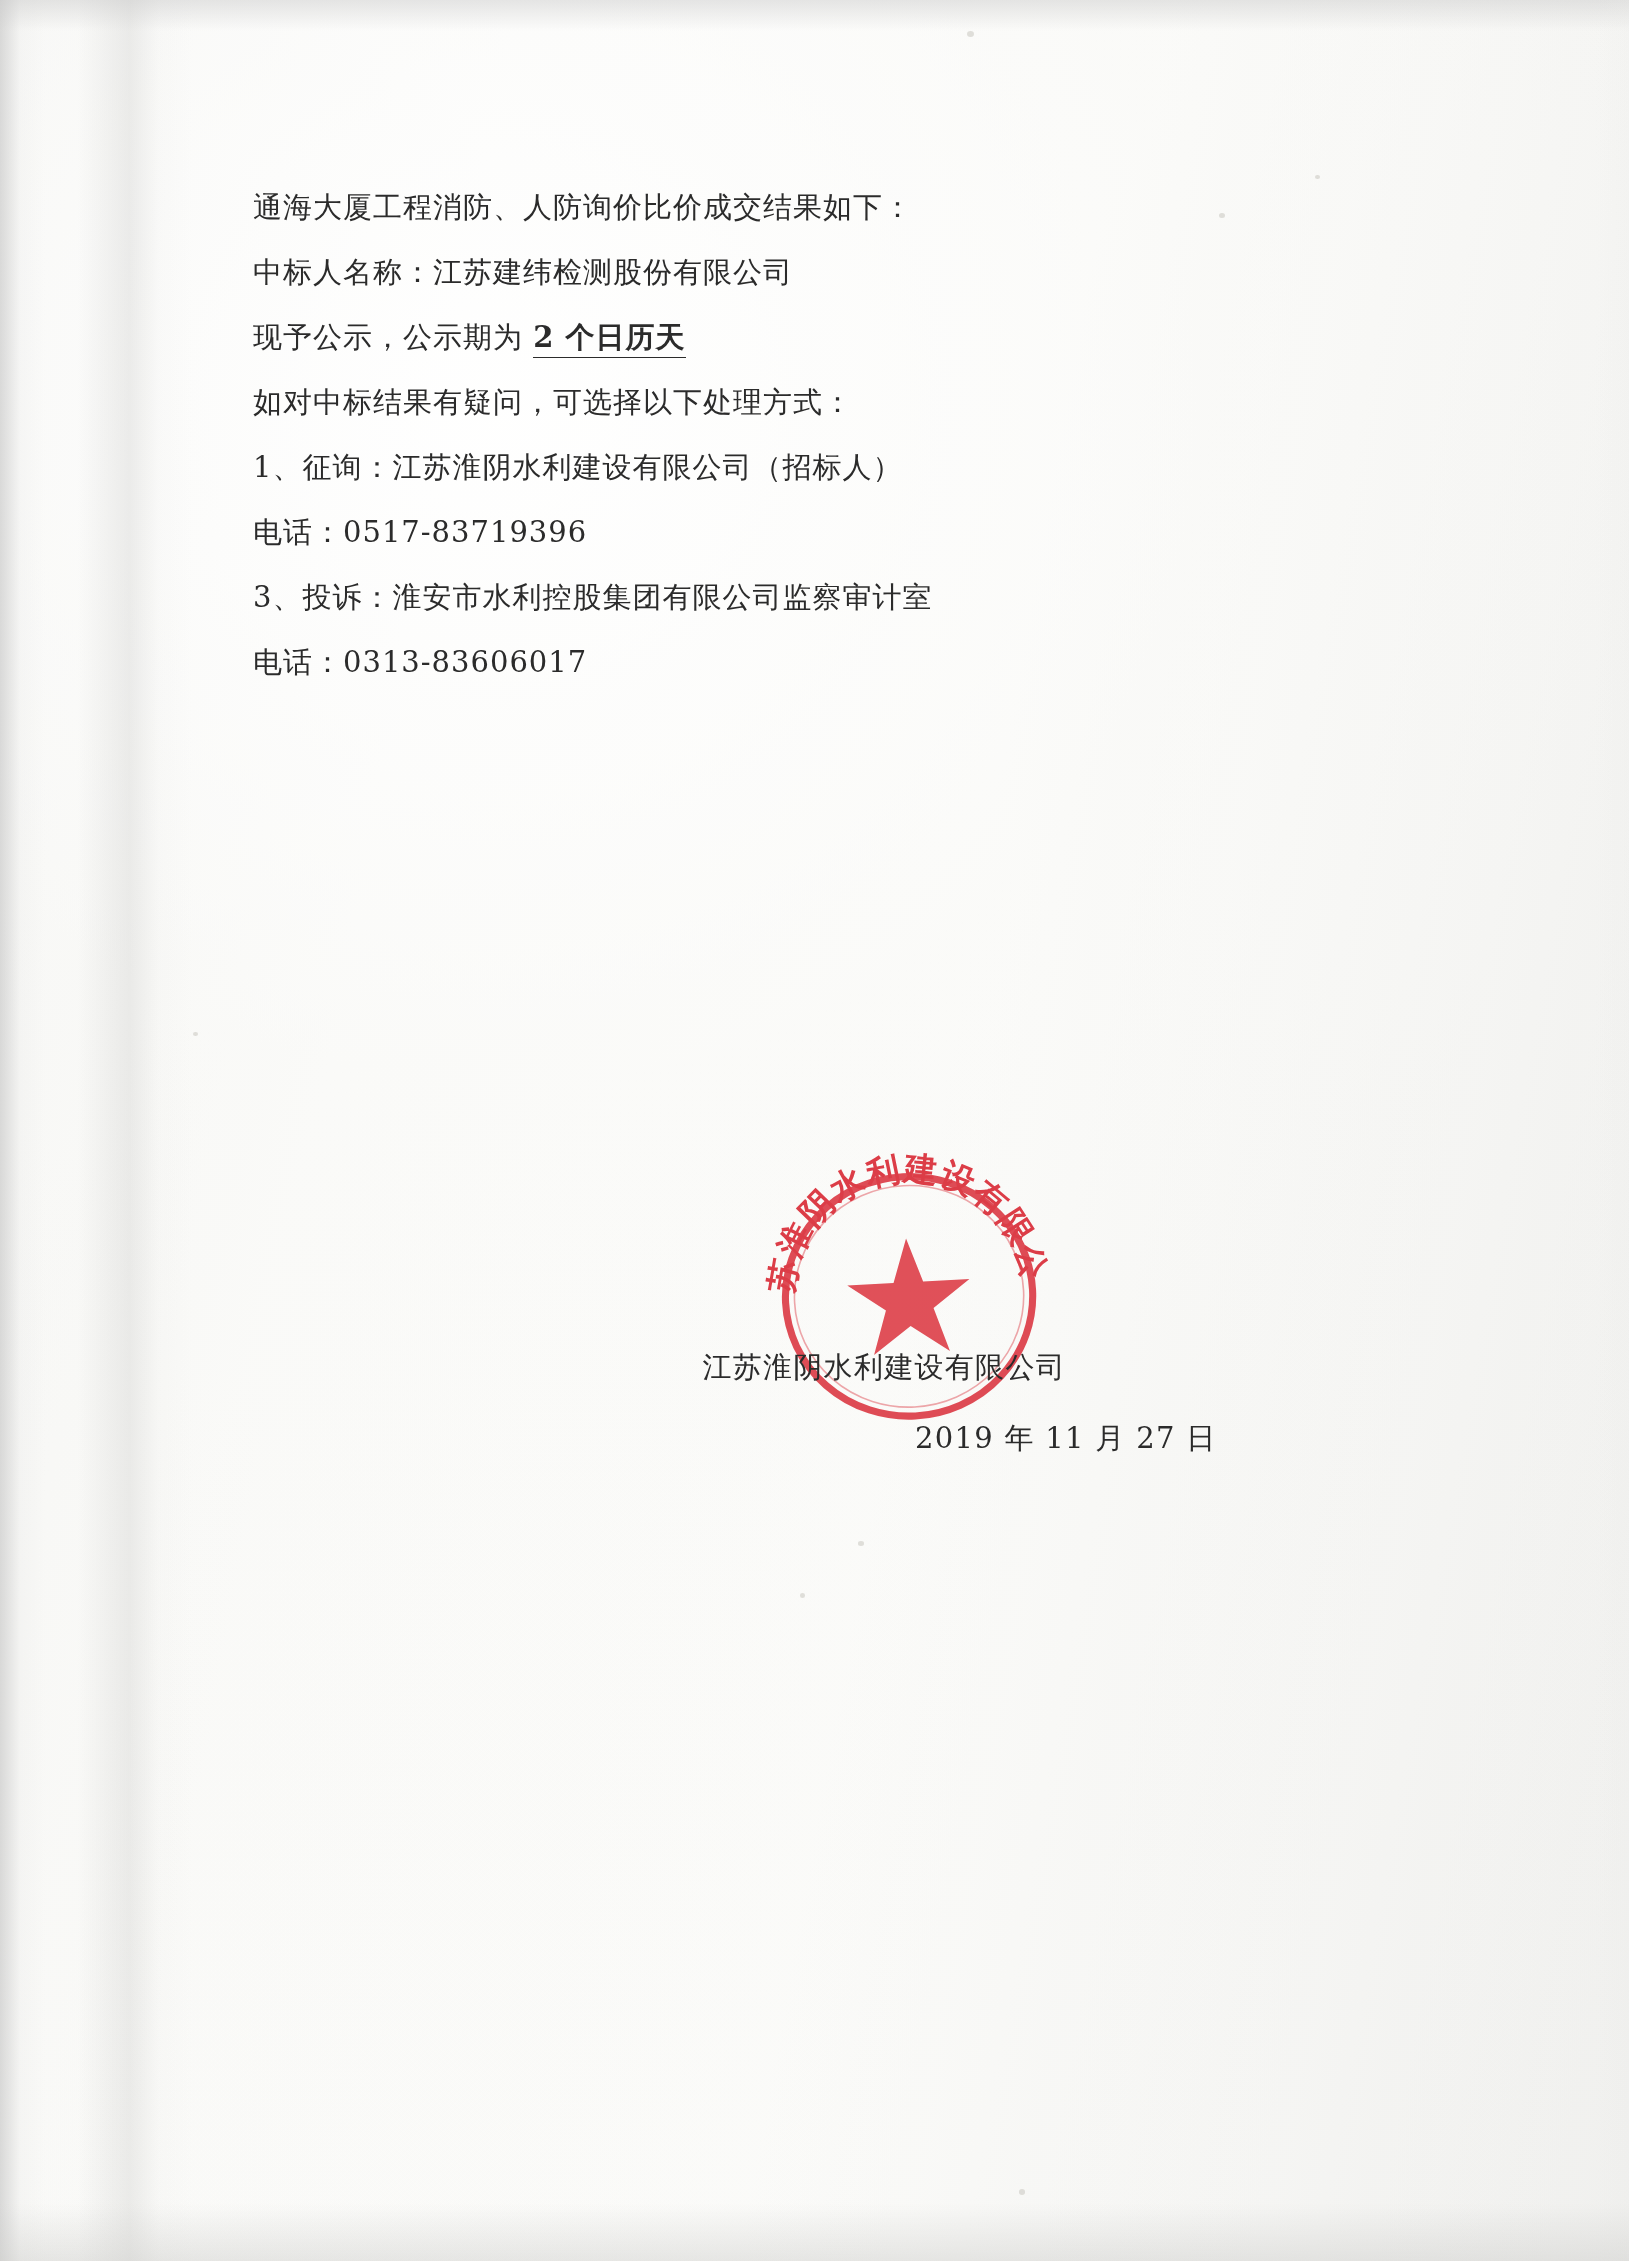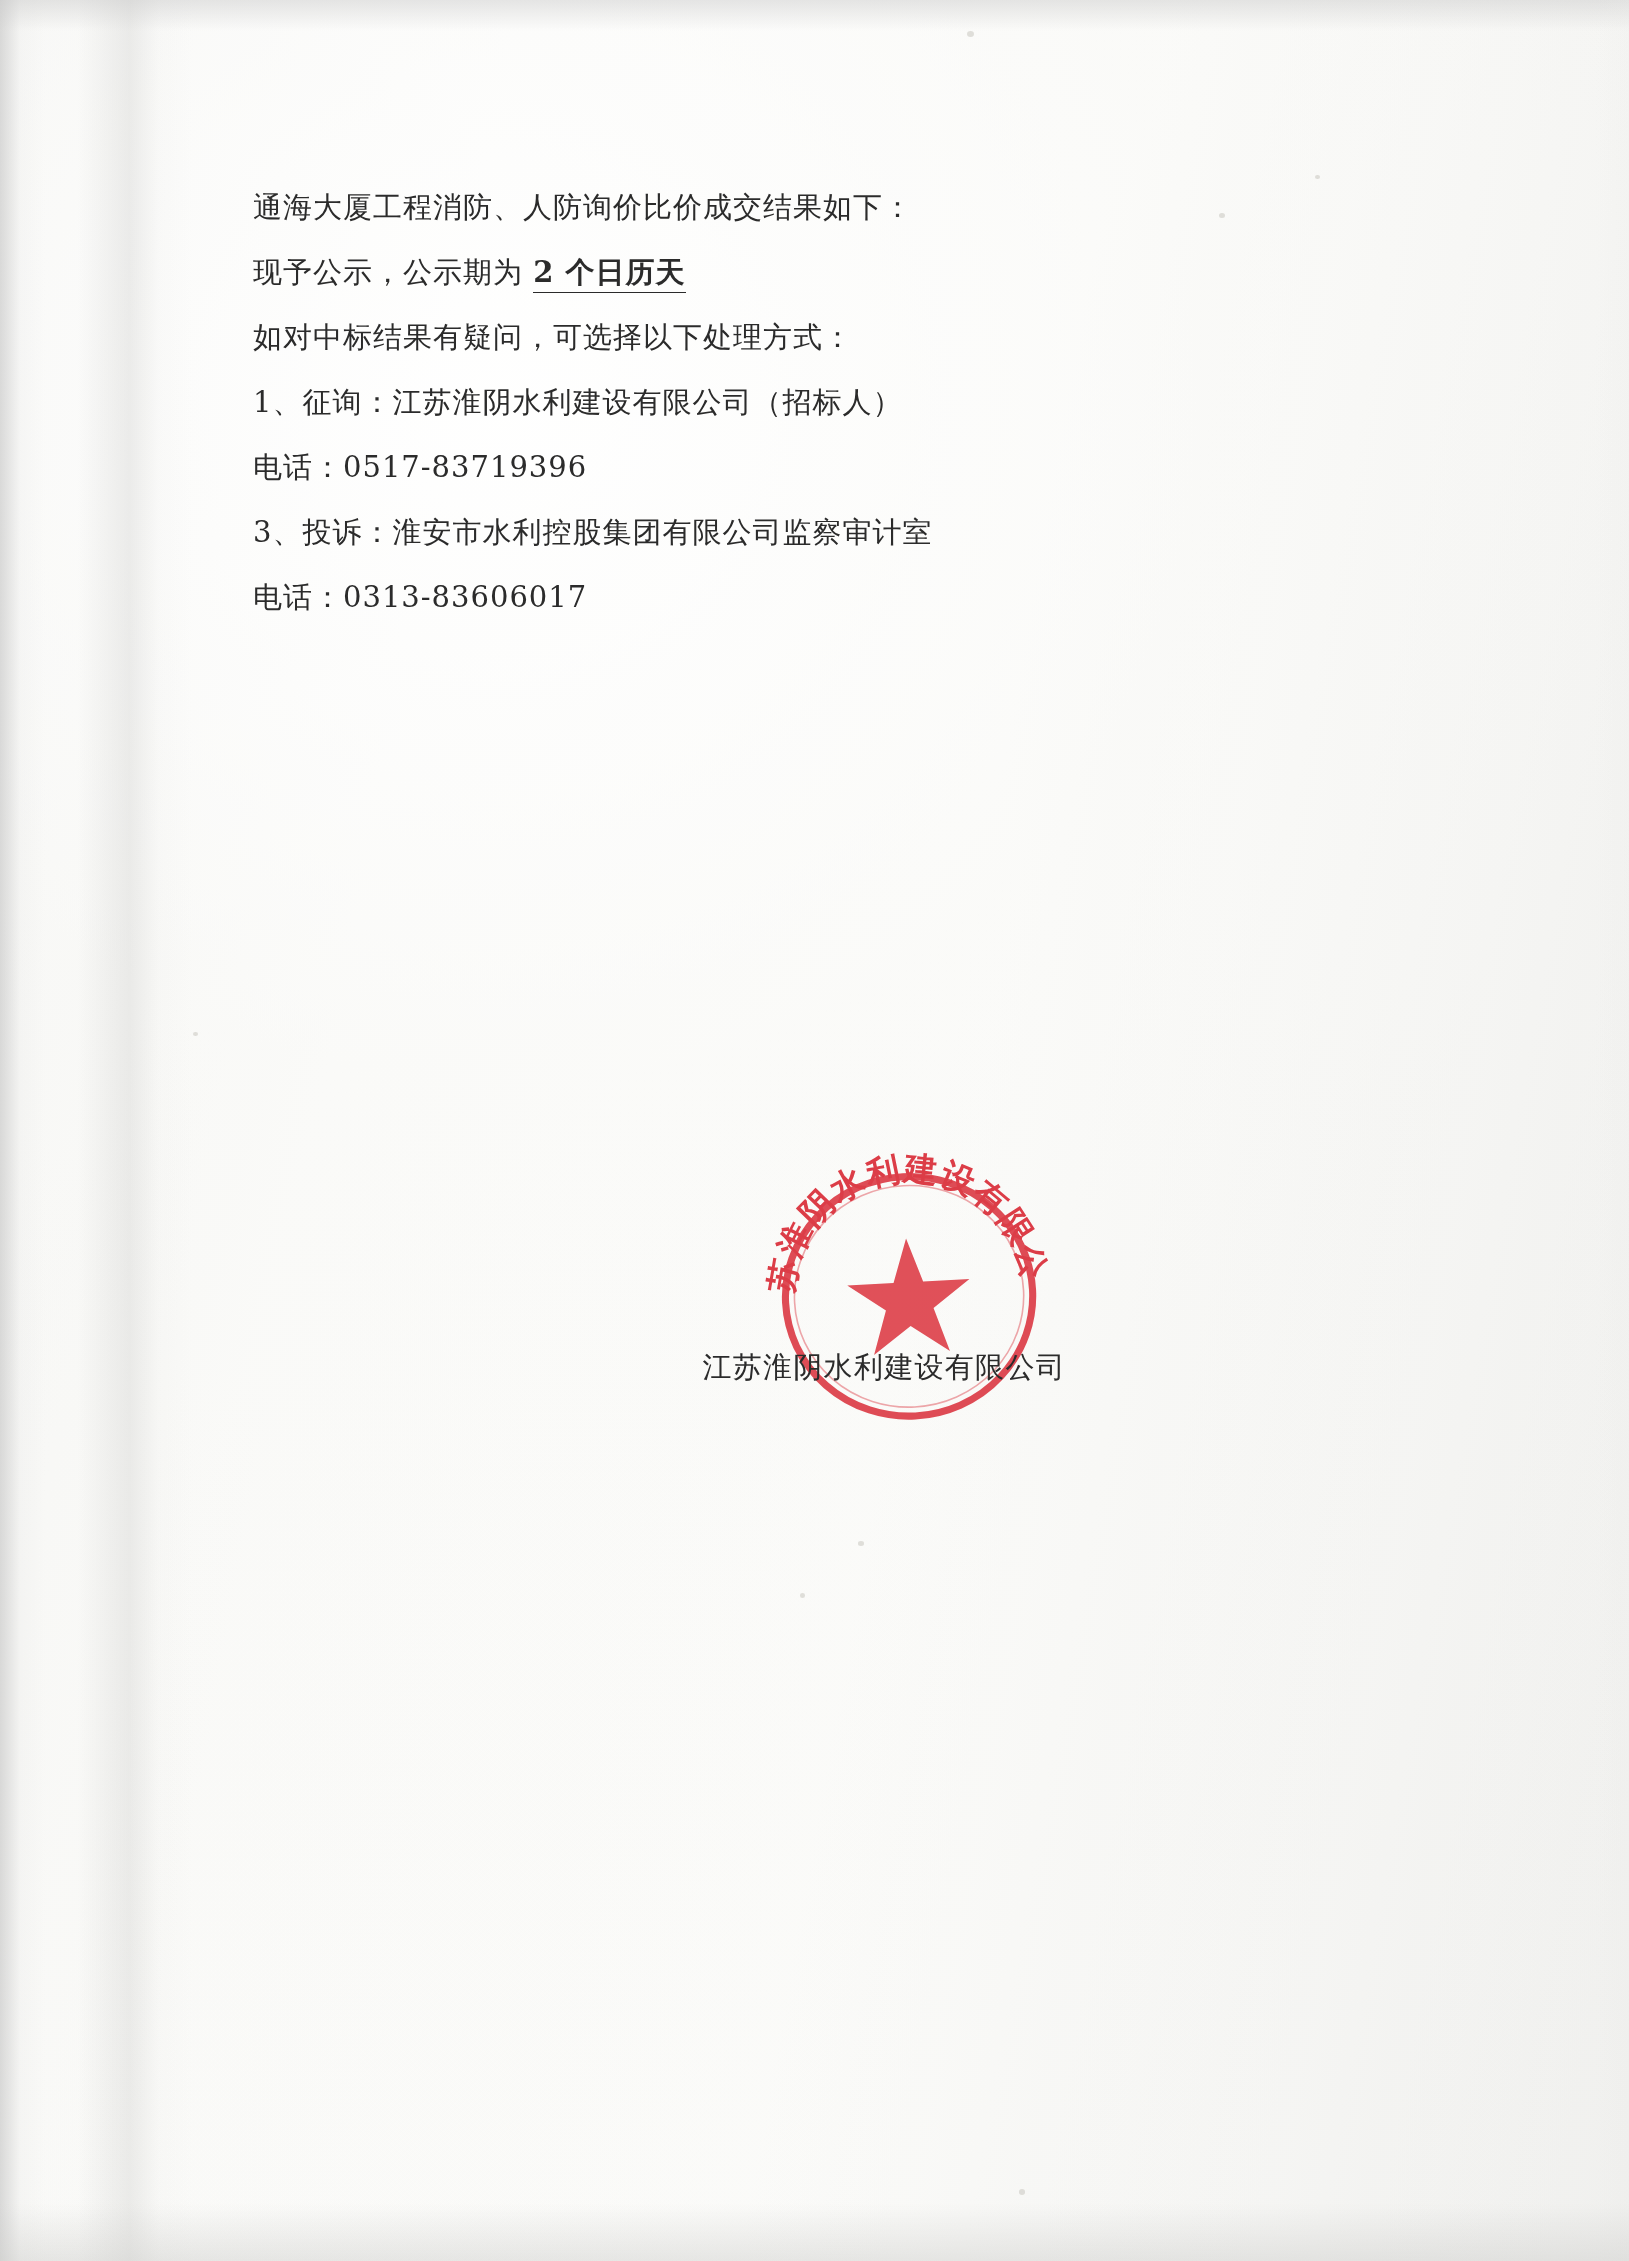--- a/index.html
+++ b/index.html
@@ -137,20 +137,21 @@
 </style>
 </head>
 <body>
 
 <div class="page">
   <div class="paper-tint"></div>
   <div class="crease"></div>
 
   <div class="body-text">
     <div class="line">通海大厦工程消防、人防询价比价成交结果如下：</div>
+    <div class="line">中标人名称：江苏建纬检测股份有限公司</div>
     <div class="line">
       <span>现予公示，公示期为 </span><span class="underline-bold">2 个日历天</span>
     </div>
     <div class="line">如对中标结果有疑问，可选择以下处理方式：</div>
     <div class="line">1、征询：江苏淮阴水利建设有限公司（招标人）</div>
     <div class="line">电话：0517-83719396</div>
     <div class="line">3、投诉：淮安市水利控股集团有限公司监察审计室</div>
     <div class="line">电话：0313-83606017</div>
   </div>
 
@@ -163,20 +164,21 @@
       <ellipse cx="250" cy="250" rx="178" ry="172" fill="none" stroke="#d8232f" stroke-width="2.5" opacity="0.45"></ellipse>
       <text class="seal-ring-text">
         <textPath href="#sealArc" startOffset="50%" text-anchor="middle">江苏淮阴水利建设有限公司</textPath>
       </text>
       <polygon points="250,160 273,228 345,228 287,270 309,338 250,296 191,338 213,270 155,228 227,228" fill="#d8232f" opacity="0.9"></polygon>
     </svg>
   </div>
 
   <div class="signature-block">
     <div class="sig-company">江苏淮阴水利建设有限公司</div>
+    <div class="sig-date">2019 年 11 月 27 日</div>
   </div>
 
   <div class="edge-shadow-left"></div>
   <div class="edge-shadow-top"></div>
   <div class="edge-shadow-right"></div>
   <div class="edge-shadow-bottom"></div>
 
   <div class="speck" style="left:967px;top:31px;width:7px;height:5.8px;"></div>
   <div class="speck" style="left:1219px;top:213px;width:5.8px;height:5.2px;"></div>
   <div class="speck" style="left:1315px;top:175px;width:4.5px;height:3.9px;"></div>

